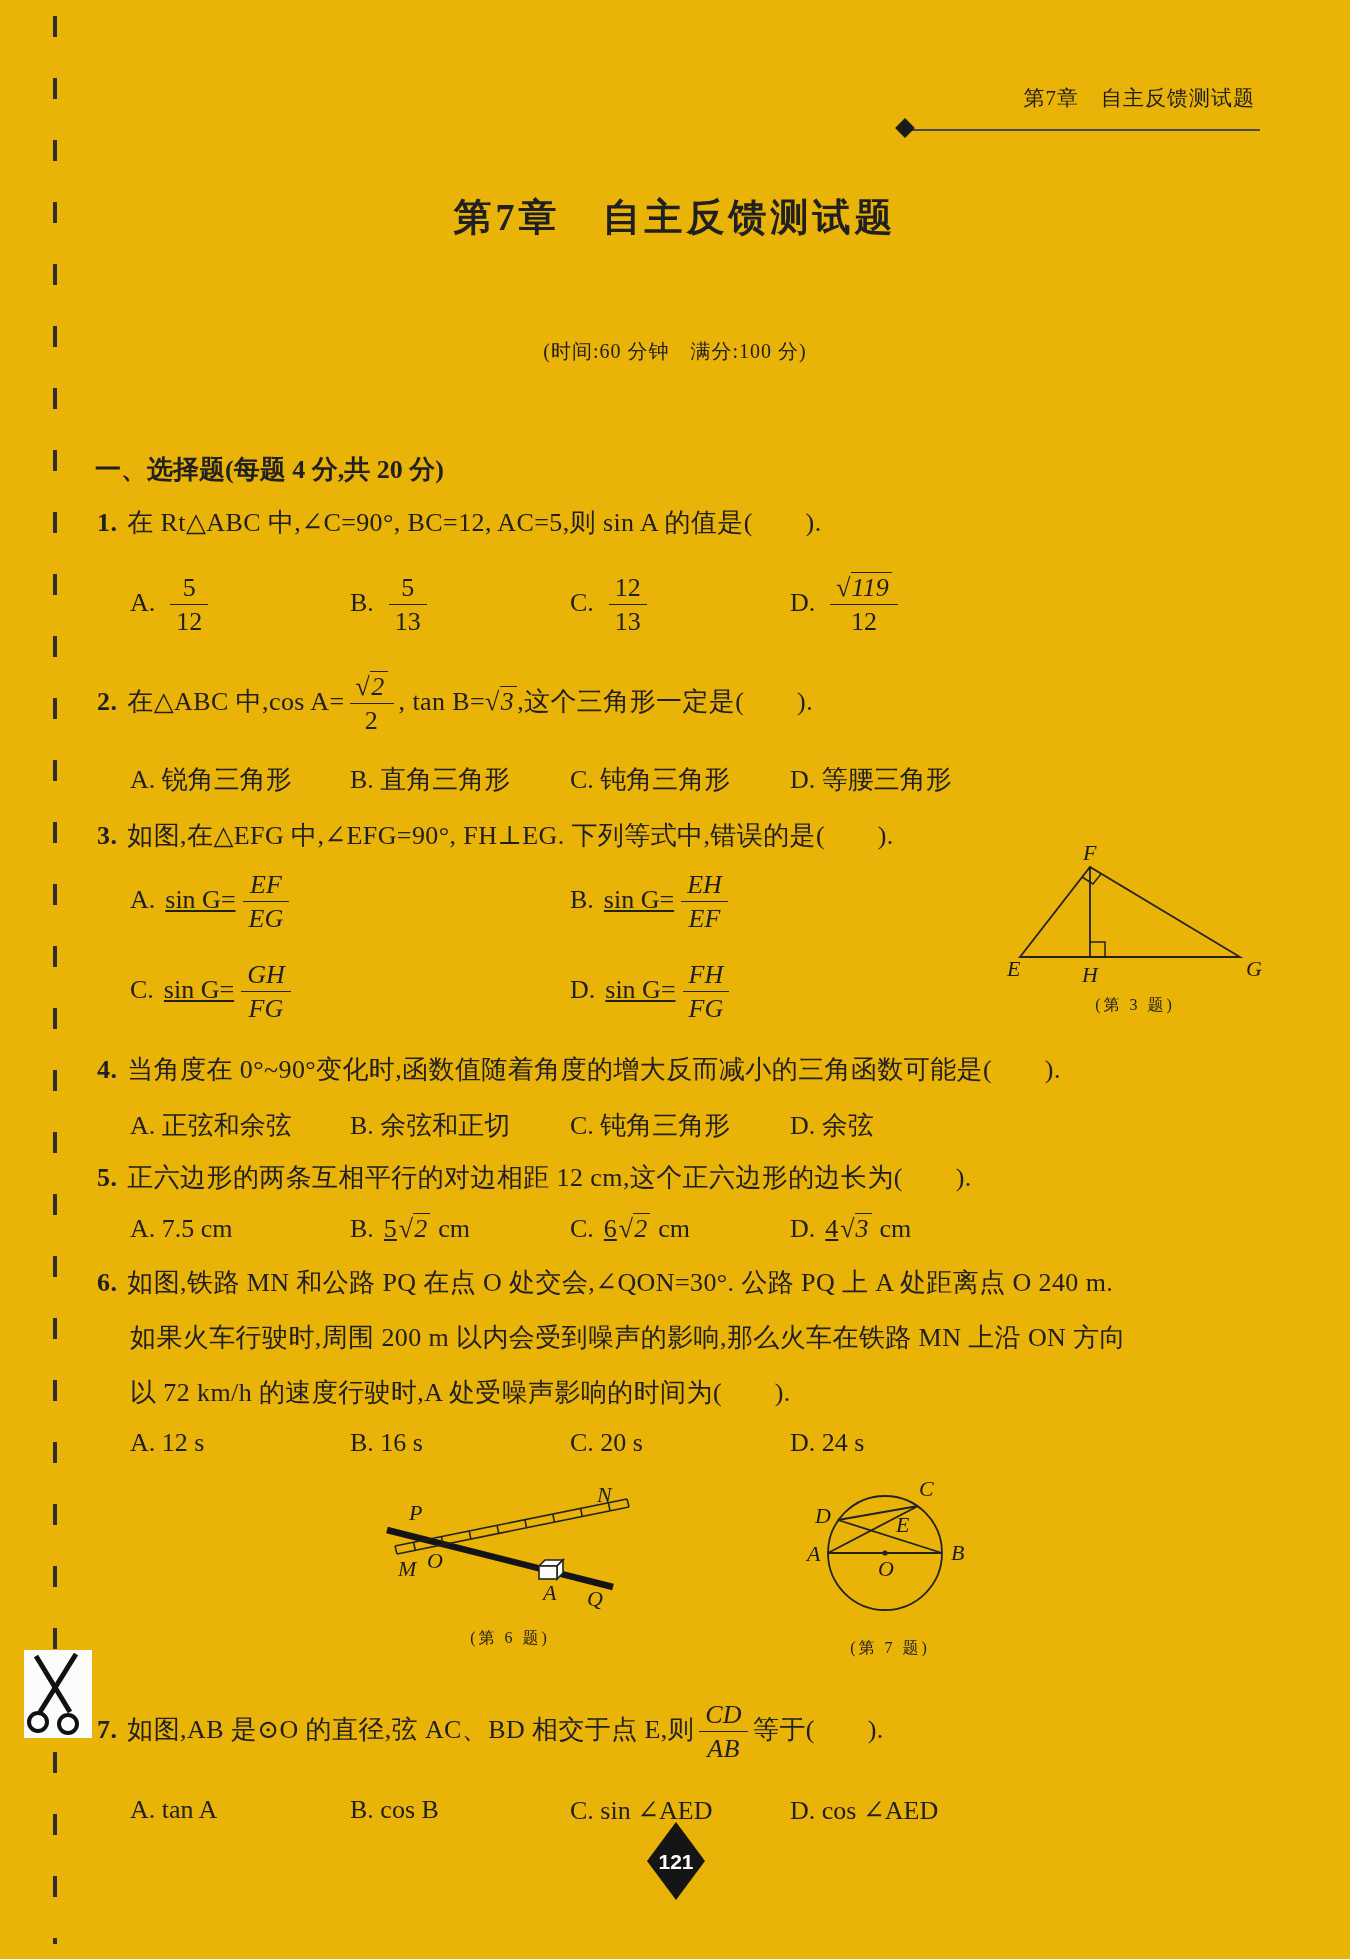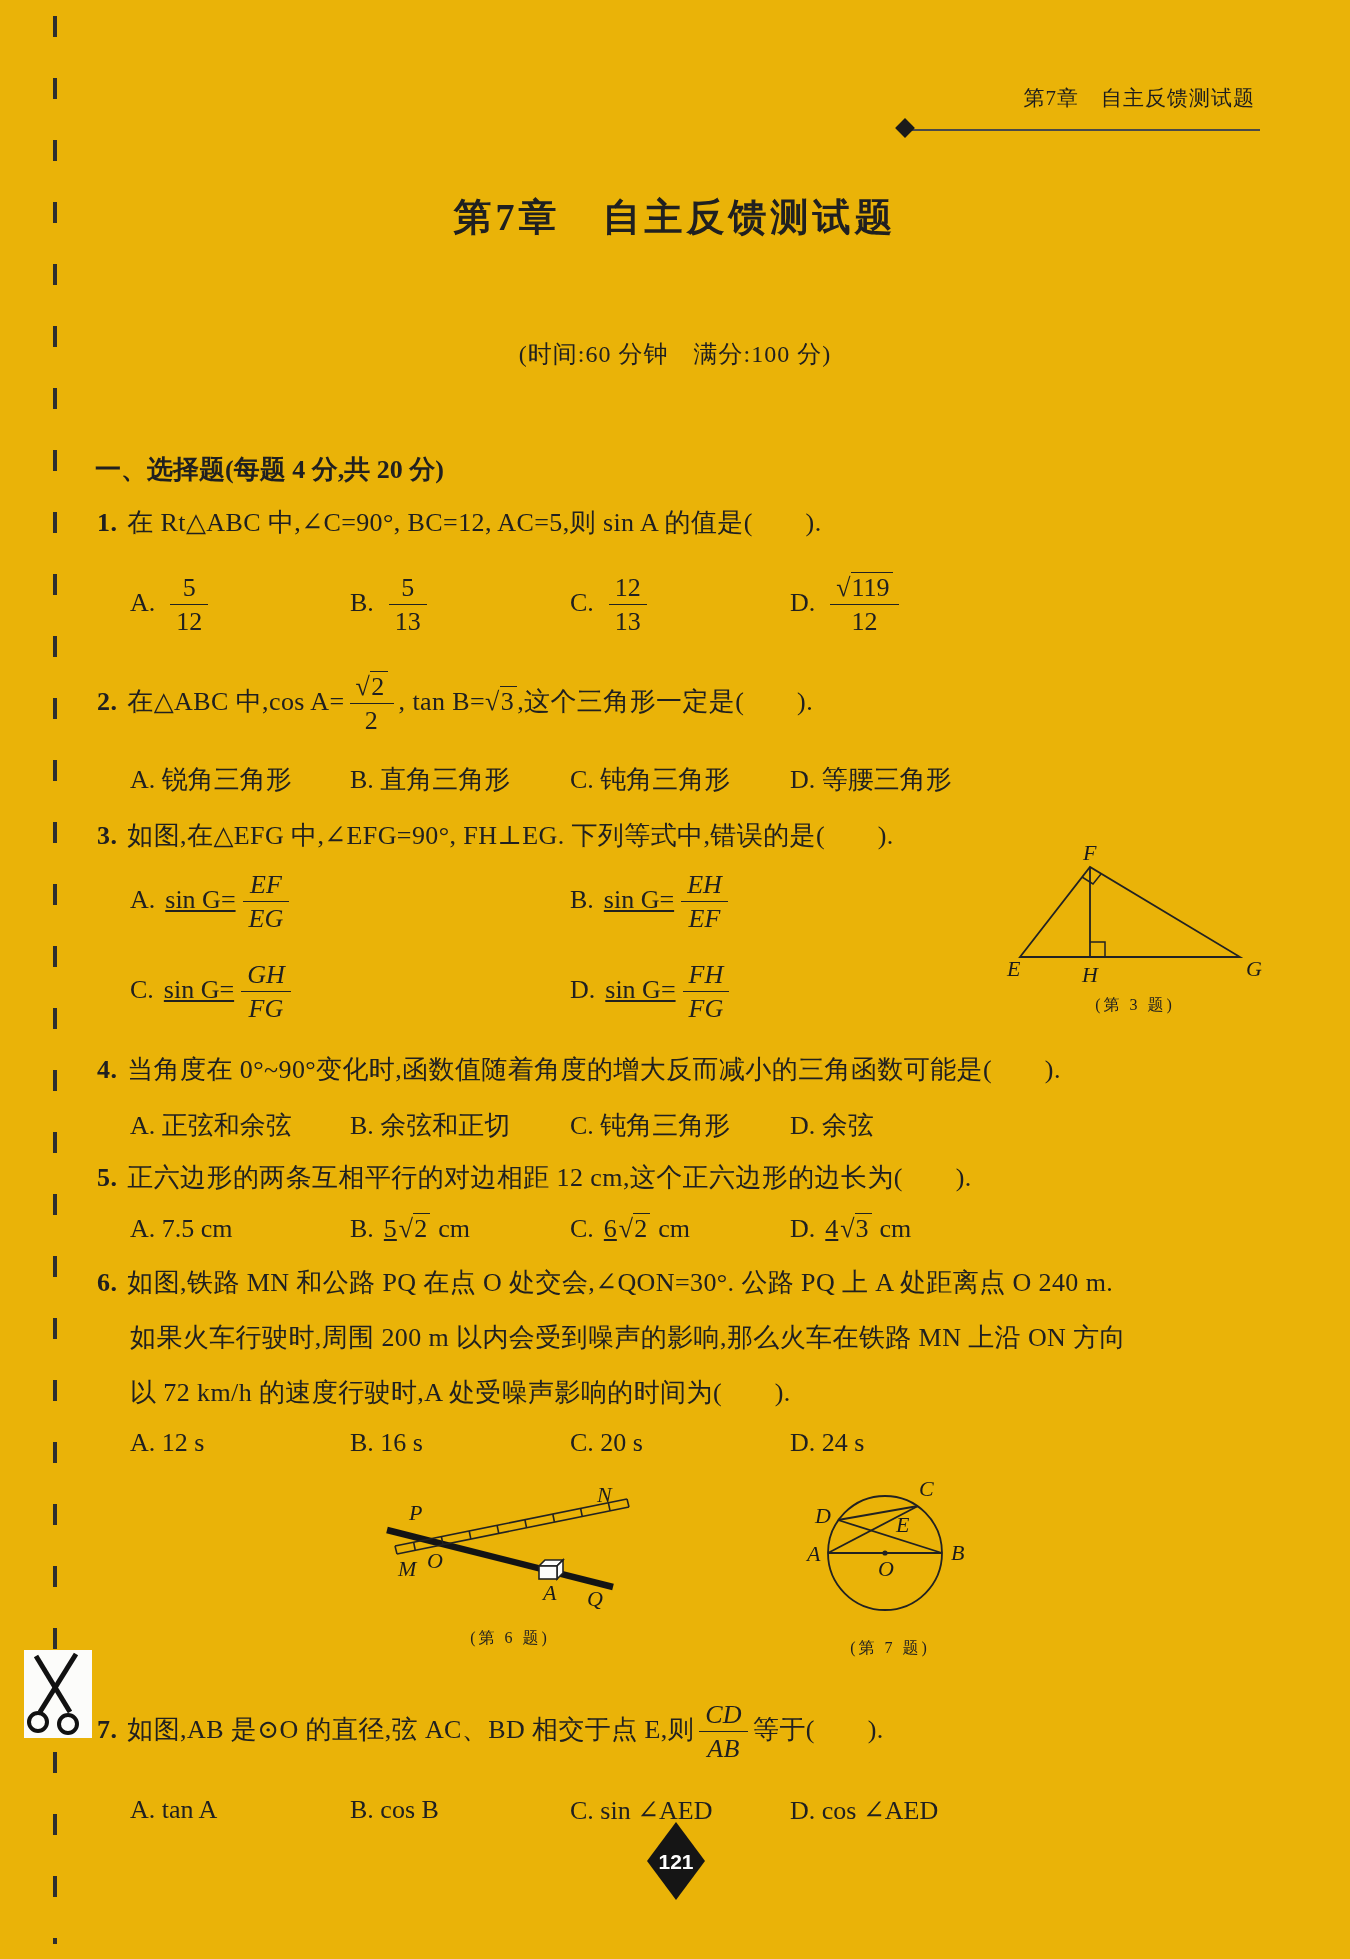--- a/index.html
+++ b/index.html
@@ -11,39 +11,39 @@
   
   .cutline{position:absolute;left:53px;top:16px;width:4px;height:1928px;
     background:repeating-linear-gradient(to bottom,#2e2e2e 0 21px,transparent 21px 62px);}
   
   .hdr-text{position:absolute;top:84px;right:95px;font-size:21px;letter-spacing:1px;color:#1d1d1d;}
   .hdr-line{position:absolute;top:129px;left:908px;width:352px;height:2px;background:#4a4a4a;}
   .hdr-diamond{position:absolute;top:121px;left:898px;width:14px;height:14px;background:#1a1a1a;transform:rotate(45deg);}
   
   .title{position:absolute;top:192px;left:0;width:100%;text-align:center;
     font-size:38px;font-weight:bold;letter-spacing:4px;}
-  .subtitle{position:absolute;top:338px;left:0;width:100%;text-align:center;font-size:24px;letter-spacing:1px;}
+  .subtitle{position:absolute;top:338px;left:0;width:100%;text-align:center;font-size:20px;letter-spacing:1px;}
   .sec-head{position:absolute;top:452px;left:95px;font-weight:bold;font-size:26px;}
   
   .q{position:absolute;left:97px;width:1190px;letter-spacing:0.4px;}
   .qnum{font-weight:bold;margin-right:10px;}
   .row{position:absolute;left:0;width:1350px;height:46px;}
   .row .opt{position:absolute;white-space:nowrap;}
   .c1{left:130px;} .c2{left:350px;} .c3{left:570px;} .c4{left:790px;}
   .olab{margin-right:10px;}
   .opre{margin-right:2px;text-decoration:underline;}
   .opost{margin-left:8px;}
   
   .fr{display:inline-block;vertical-align:middle;text-align:center;margin:0 5px;line-height:1.12;}
   .fr .num{display:block;padding:0 6px 2px;}
   .fr .den{display:block;border-top:1.7px solid #222;padding:2px 6px 0;}
   .it{font-style:italic;}
   .rad{white-space:nowrap;}
   .rad::before{content:"√";font-style:normal;}
-  .radn{border-top:1.7px solid #222;padding:0 3px 0 1px;}
+  .radn{border-top:1.7px solid #222;padding:0 3px 0 1px;font-style:italic;}
   
   .fig{position:absolute;}
   .figcap{position:absolute;left:0;width:100%;text-align:center;font-size:16px;letter-spacing:3px;color:#1f1f1f;}
   svg text{font-family:"Liberation Serif","DejaVu Serif",serif;font-style:italic;font-size:22px;fill:#1b1b1b;}
   
   .badge{position:absolute;left:647px;top:1822px;}
   .badge text{font-family:"Liberation Sans","DejaVu Sans",sans-serif;font-style:normal;font-weight:bold;font-size:21px;fill:#ffffff;}
   .scissors{position:absolute;left:24px;top:1650px;}
 </style>
 </head>

